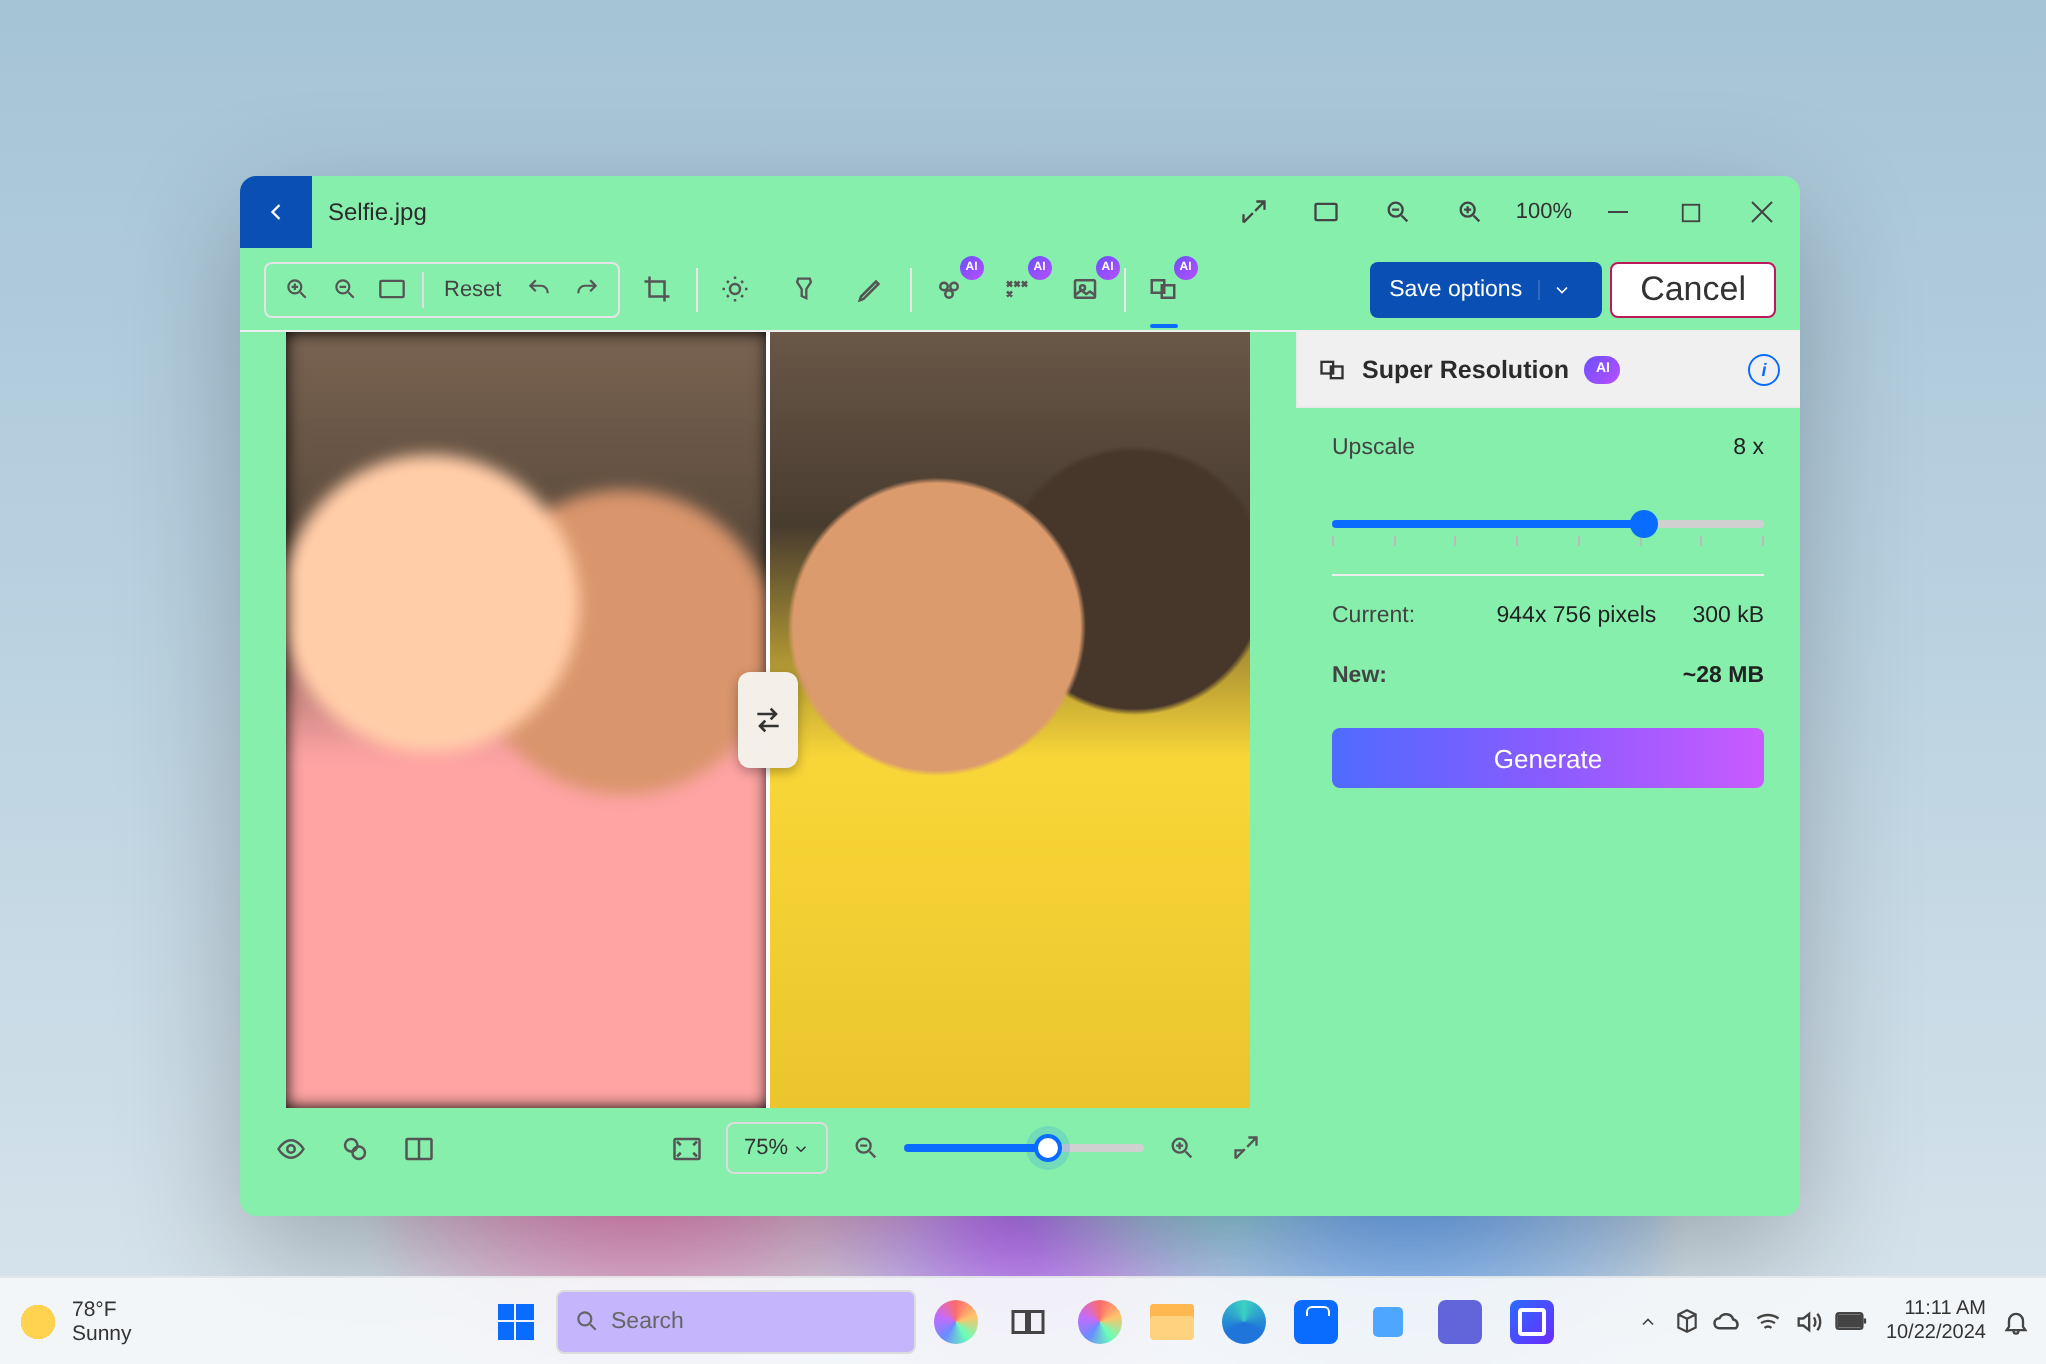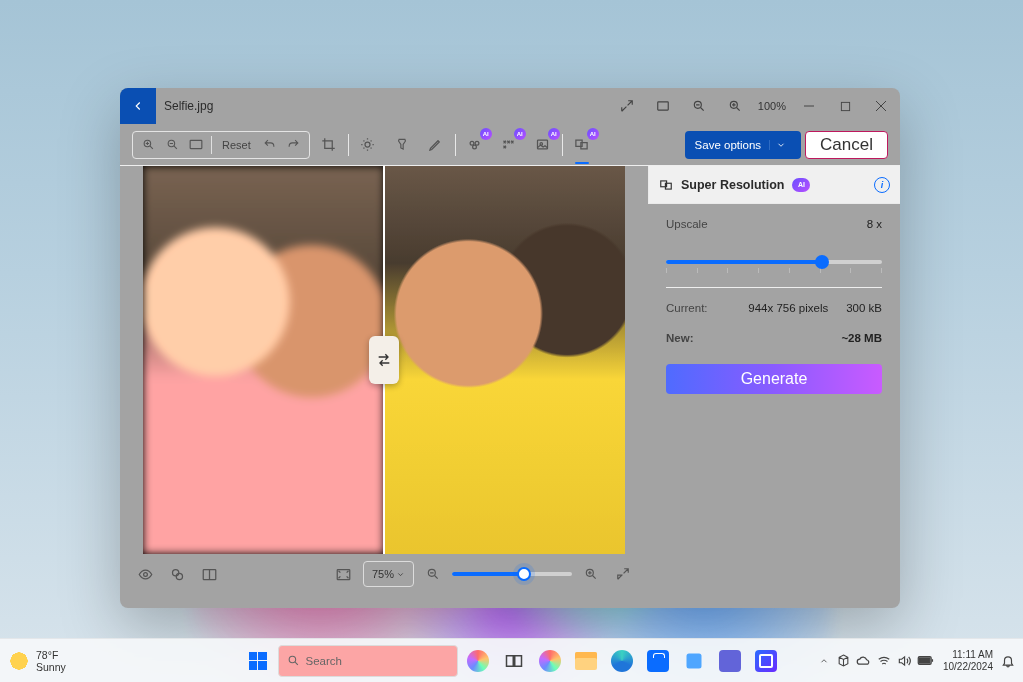--- a/index.html
+++ b/index.html
@@ -11,21 +11,21 @@
   background:
     radial-gradient(circle at 20% 40%, #ff4fa3 0%, transparent 30%),
     radial-gradient(circle at 40% 20%, #ffb84f 0%, transparent 30%),
     radial-gradient(circle at 60% 30%, #4fff9c 0%, transparent 30%),
     radial-gradient(circle at 80% 50%, #4f9cff 0%, transparent 30%),
     radial-gradient(circle at 50% 60%, #b84fff 0%, transparent 30%);
   filter: blur(8px); opacity: .9; }
 
 
 .window { position: absolute; left: 120px; top: 88px; width: 780px; height: 520px;
-  background: #a3a3a3; border-radius: 8px; box-shadow: 0 20px 60px rgba(0,0,0,.25); overflow: hidden;
+  background: #86efac; border-radius: 8px; box-shadow: 0 20px 60px rgba(0,0,0,.25); overflow: hidden;
   display: flex; flex-direction: column; }
 
 .titlebar { height: 36px; display: flex; align-items: center; }
 .back-btn { width: 36px; height: 36px; background: #0a4fb3; display: flex; align-items: center; justify-content: center; color: #fff; cursor: pointer; }
 .title-txt { font-size: 12px; margin-left: 8px; color: #2b2b2b; }
 .title-spacer { flex: 1; }
 .title-right { display: flex; align-items: center; gap: 2px; padding-right: 2px; }
 .title-right .ico, .winbtn { width: 34px; height: 34px; display: flex; align-items: center; justify-content: center; color: #444; cursor: pointer; }
 .zoom-pct { font-size: 11px; color: #333; padding: 0 4px; }
 
@@ -84,31 +84,31 @@
 .upscale-slider { position: relative; height: 4px; background: #d0d0d0; border-radius: 2px; margin-top: 14px; }
 .upscale-slider .fill { position: absolute; left: 0; top: 0; bottom: 0; width: 72%; background: #0a6cff; border-radius: 2px; }
 .upscale-slider .thumb { position: absolute; left: 72%; top: 50%; width: 14px; height: 14px; background: #0a6cff; border-radius: 50%; transform: translate(-50%,-50%); }
 .ticks { display: flex; justify-content: space-between; margin-top: 4px; }
 .ticks span { width: 1px; height: 5px; background: #bbb; }
 .metric { display: grid; grid-template-columns: 58px 1fr auto; font-size: 11.5px; padding: 4px 0; }
 .metric .k { color: #444; }
 .metric .p { color: #222; text-align: right; padding-right: 18px; }
 .metric .s { color: #222; text-align: right; }
 .metric.bold { font-weight: 600; }
-.gen-btn { margin-top: 6px; height: 30px; border-radius: 4px; display: flex; align-items: center; justify-content: center; color: #fff; font-size: 16px; cursor: pointer;
+.gen-btn { margin-top: 6px; height: 30px; border-radius: 4px; display: flex; align-items: center; justify-content: center; color: #fff; font-size: 13px; cursor: pointer;
   background: linear-gradient(90deg,#4f6bff,#8a5bff,#c95bff); }
 
 
 .taskbar { position: absolute; left: 0; right: 0; bottom: 0; height: 44px; background: rgba(245,247,250,.92); backdrop-filter: blur(10px); display: flex; align-items: center; padding: 0 8px; border-top: 1px solid rgba(0,0,0,.06); }
 .tb-left { display: flex; align-items: center; gap: 6px; font-size: 10.5px; color: #333; }
 .tb-left .sun { width: 22px; height: 22px; background: radial-gradient(circle,#ffd24f 55%, transparent 56%); border-radius: 50%; }
 .tb-center { position: absolute; left: 50%; transform: translateX(-50%); display: flex; align-items: center; gap: 4px; }
 .tb-center .tile, .tb-center .search, .tb-right .tile { height: 32px; display: flex; align-items: center; justify-content: center; border-radius: 4px; cursor: pointer; }
 .tb-center .tile { width: 32px; }
-.tb-center .search { width: 180px; background: #fca5a5; border: 1px solid #dcdcdc; justify-content: flex-start; padding: 0 8px; gap: 6px; font-size: 11.5px; color: #666; }
+.tb-center .search { width: 180px; background: #c4b5fd; border: 1px solid #dcdcdc; justify-content: flex-start; padding: 0 8px; gap: 6px; font-size: 11.5px; color: #666; }
 .winlogo { width: 18px; height: 18px; display: grid; grid-template: 1fr 1fr / 1fr 1fr; gap: 1.5px; }
 .winlogo span { background: #0a6cff; }
 .app-photos { width: 22px; height: 22px; background: linear-gradient(135deg,#2b6cff,#6b2bff); border-radius: 4px; position: relative; }
 .app-photos::after { content:""; position:absolute; inset:4px; border:2px solid #fff; border-radius:2px; }
 .app-edge { width:22px; height:22px; border-radius:50%; background: conic-gradient(#3bd1c2,#1f75d9,#1f75d9,#3bd1c2); }
 .app-folder { width:22px; height:18px; background:#ffd27f; border-radius:2px; box-shadow: inset 0 6px 0 #ffb84f; }
 .app-teams { width:22px;height:22px; background:#6264d9; border-radius:4px; }
 .app-store { width:22px;height:22px; background:#0a6cff; border-radius:4px; position:relative;}
 .app-store::after{content:"";position:absolute;top:3px;left:6px;width:10px;height:4px;border:1.5px solid #fff;border-bottom:none;border-radius:3px 3px 0 0;}
 .app-copilot{width:22px;height:22px;border-radius:50%;background:conic-gradient(#ff6b6b,#ffc36b,#6bffb8,#6b8cff,#c36bff,#ff6b6b);}

